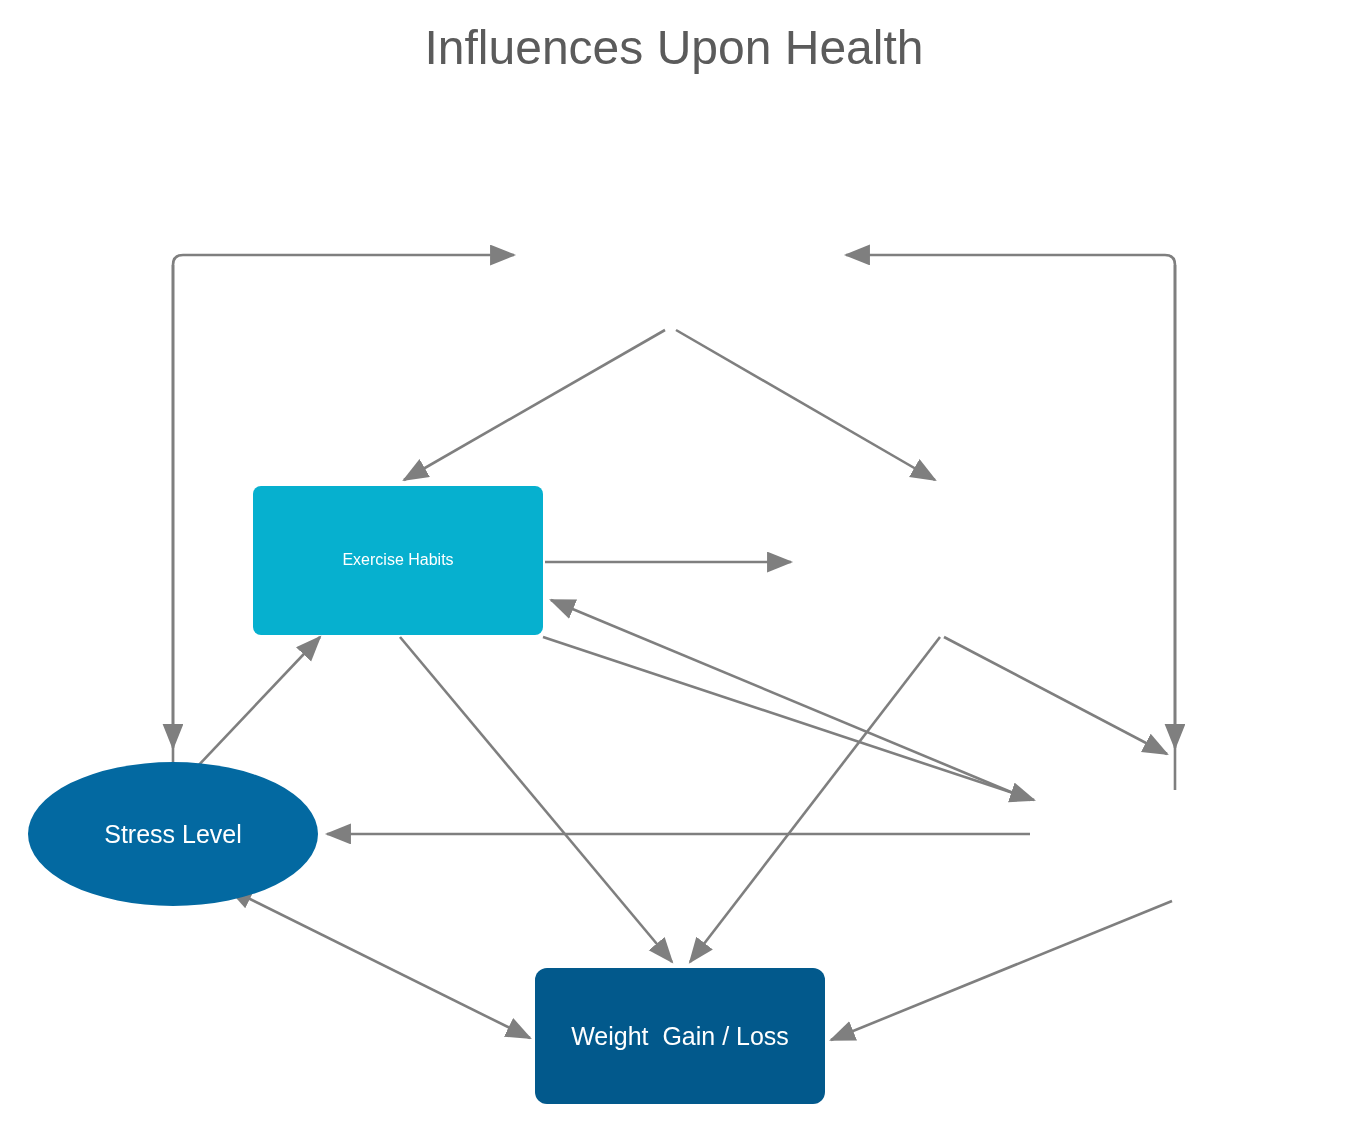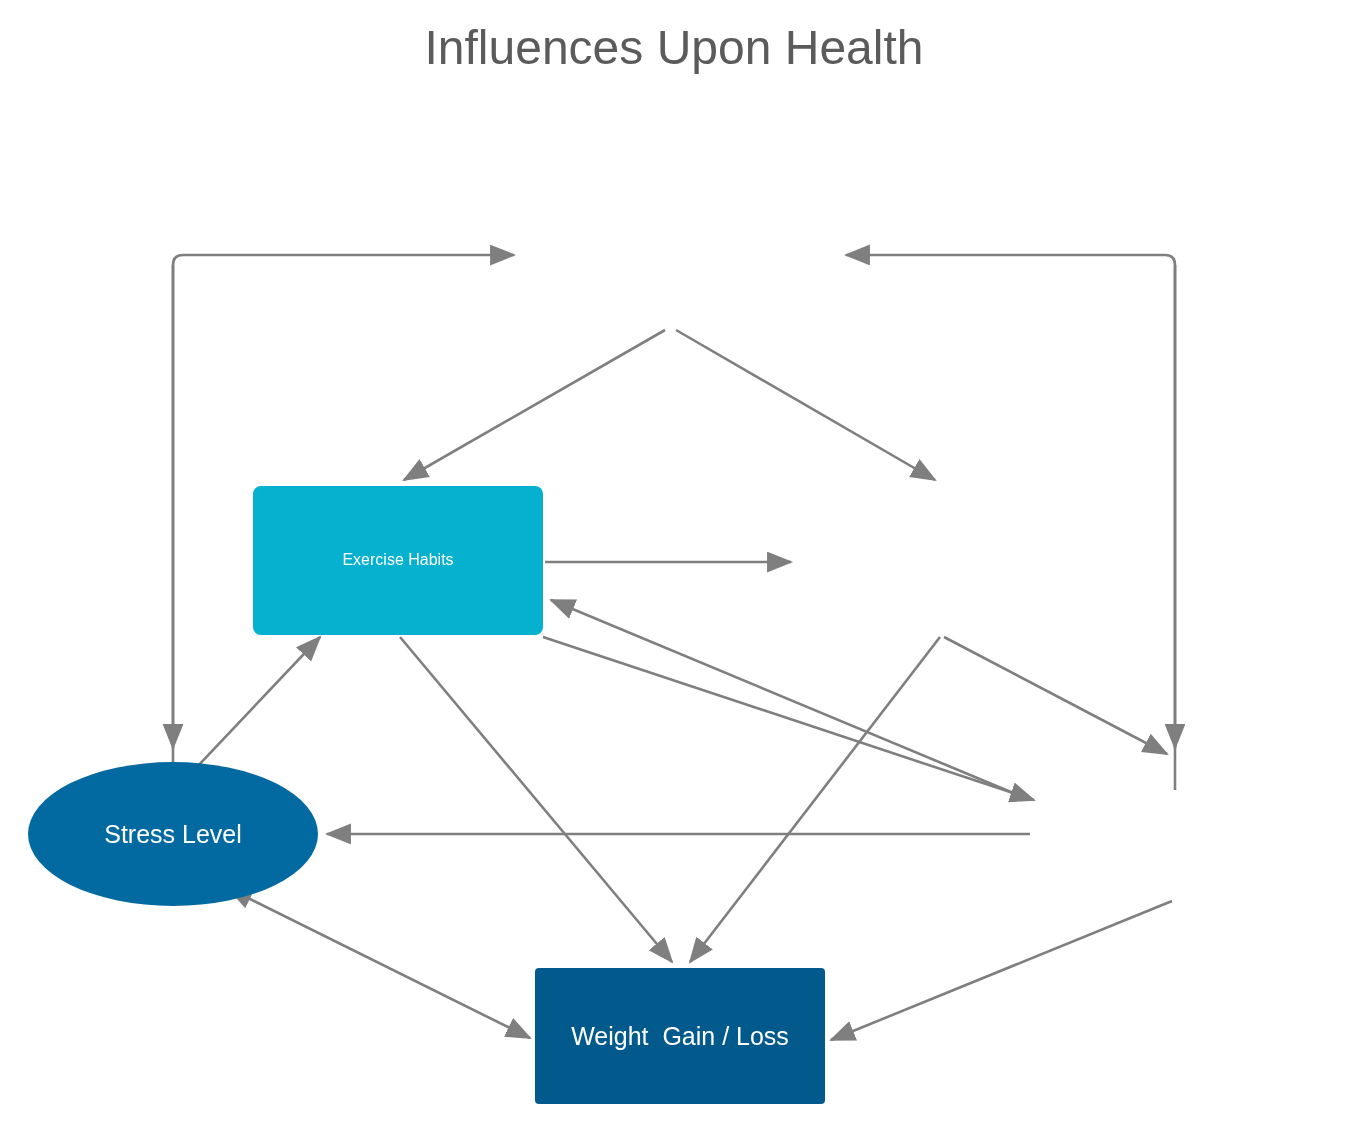--- a/index.html
+++ b/index.html
@@ -123,21 +123,21 @@
     width: 290px;
     height: 144px;
   }
   
   #node-weight {
     left: 535px;
     top: 968px;
     width: 290px;
     height: 136px;
     background: #02598c;
-    border-radius: 4px;
+    border-radius: 12px;
     color: #ffffff;
     font-size: 25px;
   }
 </style>
 </head>
 <body>
 
 <div id="canvas">
 
   <div id="diagram-title">Influences Upon Health</div>

